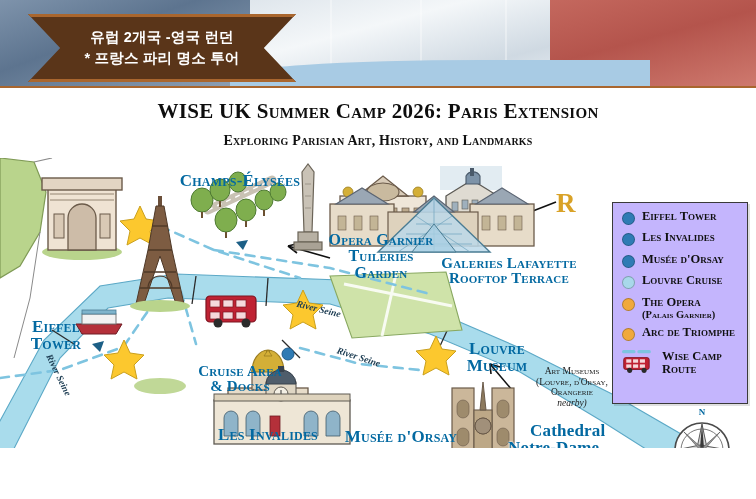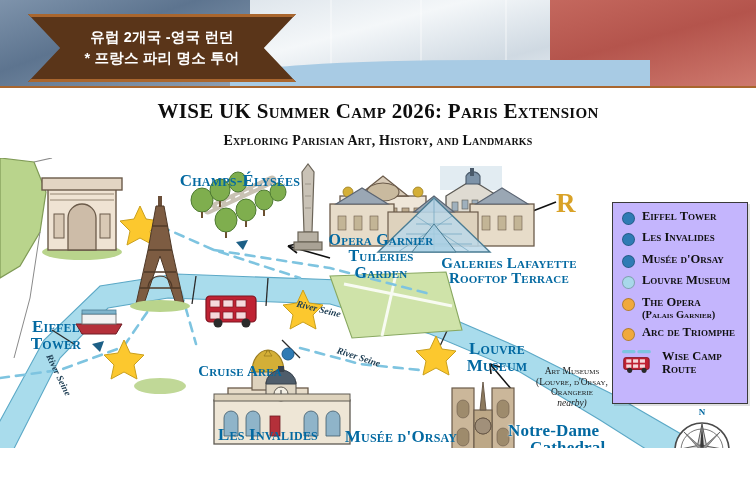--- a/index.html
+++ b/index.html
@@ -381,38 +381,39 @@
     </div>
     <div class="rmark" style="left:556px;top:30px;">R</div>
 
     <div class="lbl lg" style="left:8px;top:160px;width:96px;">
       <div>Eiffel</div>
       <div>Tower</div>
     </div>
 
     <div class="lbl sm" style="left:176px;top:170px;width:128px;">
       <div>Cruise Area</div>
+      <div>&amp; Docks</div>
     </div>
 
     <div class="lbl lg" style="left:198px;top:268px;width:140px;">
       <div>Les Invalides</div>
     </div>
 
     <div class="lbl lg" style="left:442px;top:182px;width:110px;">
       <div>Louvre</div>
       <div>Museum</div>
     </div>
 
     <div class="lbl lg" style="left:326px;top:270px;width:150px;">
       <div>Musée d'Orsay</div>
     </div>
 
     <div class="lbl nd" style="left:508px;top:264px;width:120px;text-align:left;">
+      <div style="padding-left:22px">Cathedral</div>
       <div>Notre-Dame</div>
-      <div style="padding-left:22px">Cathedral</div>
     </div>
 
     <div class="note" style="left:516px;top:208px;width:112px;">
       <div>Art Museums</div>
       <div>(Louvre, d'Orsay,</div>
       <div>Orangerie</div>
       <div><i>nearby)</i></div>
     </div>
 
     <div class="seine" style="left:36px;top:212px;transform:rotate(64deg);">River Seine</div>
@@ -427,21 +428,21 @@
       <div class="lgrow">
         <span class="dot" style="background:#2f7bb4"></span>
         <span class="lgtxt">Les Invalides</span>
       </div>
       <div class="lgrow">
         <span class="dot" style="background:#2f7bb4"></span>
         <span class="lgtxt">Musée d'Orsay</span>
       </div>
       <div class="lgrow">
         <span class="dot" style="background:#a8d8ea"></span>
-        <span class="lgtxt">Louvre Museum</span>
+        <span class="lgtxt">Louvre Cruise</span>
       </div>
       <div class="lgrow">
         <span class="dot" style="background:#f0a93c"></span>
         <span class="lgtxt">
           <span>The Opera</span>
           <small>(Palais Garnier)</small>
         </span>
       </div>
       <div class="lgrow">
         <span class="dot" style="background:#f0a93c"></span>

